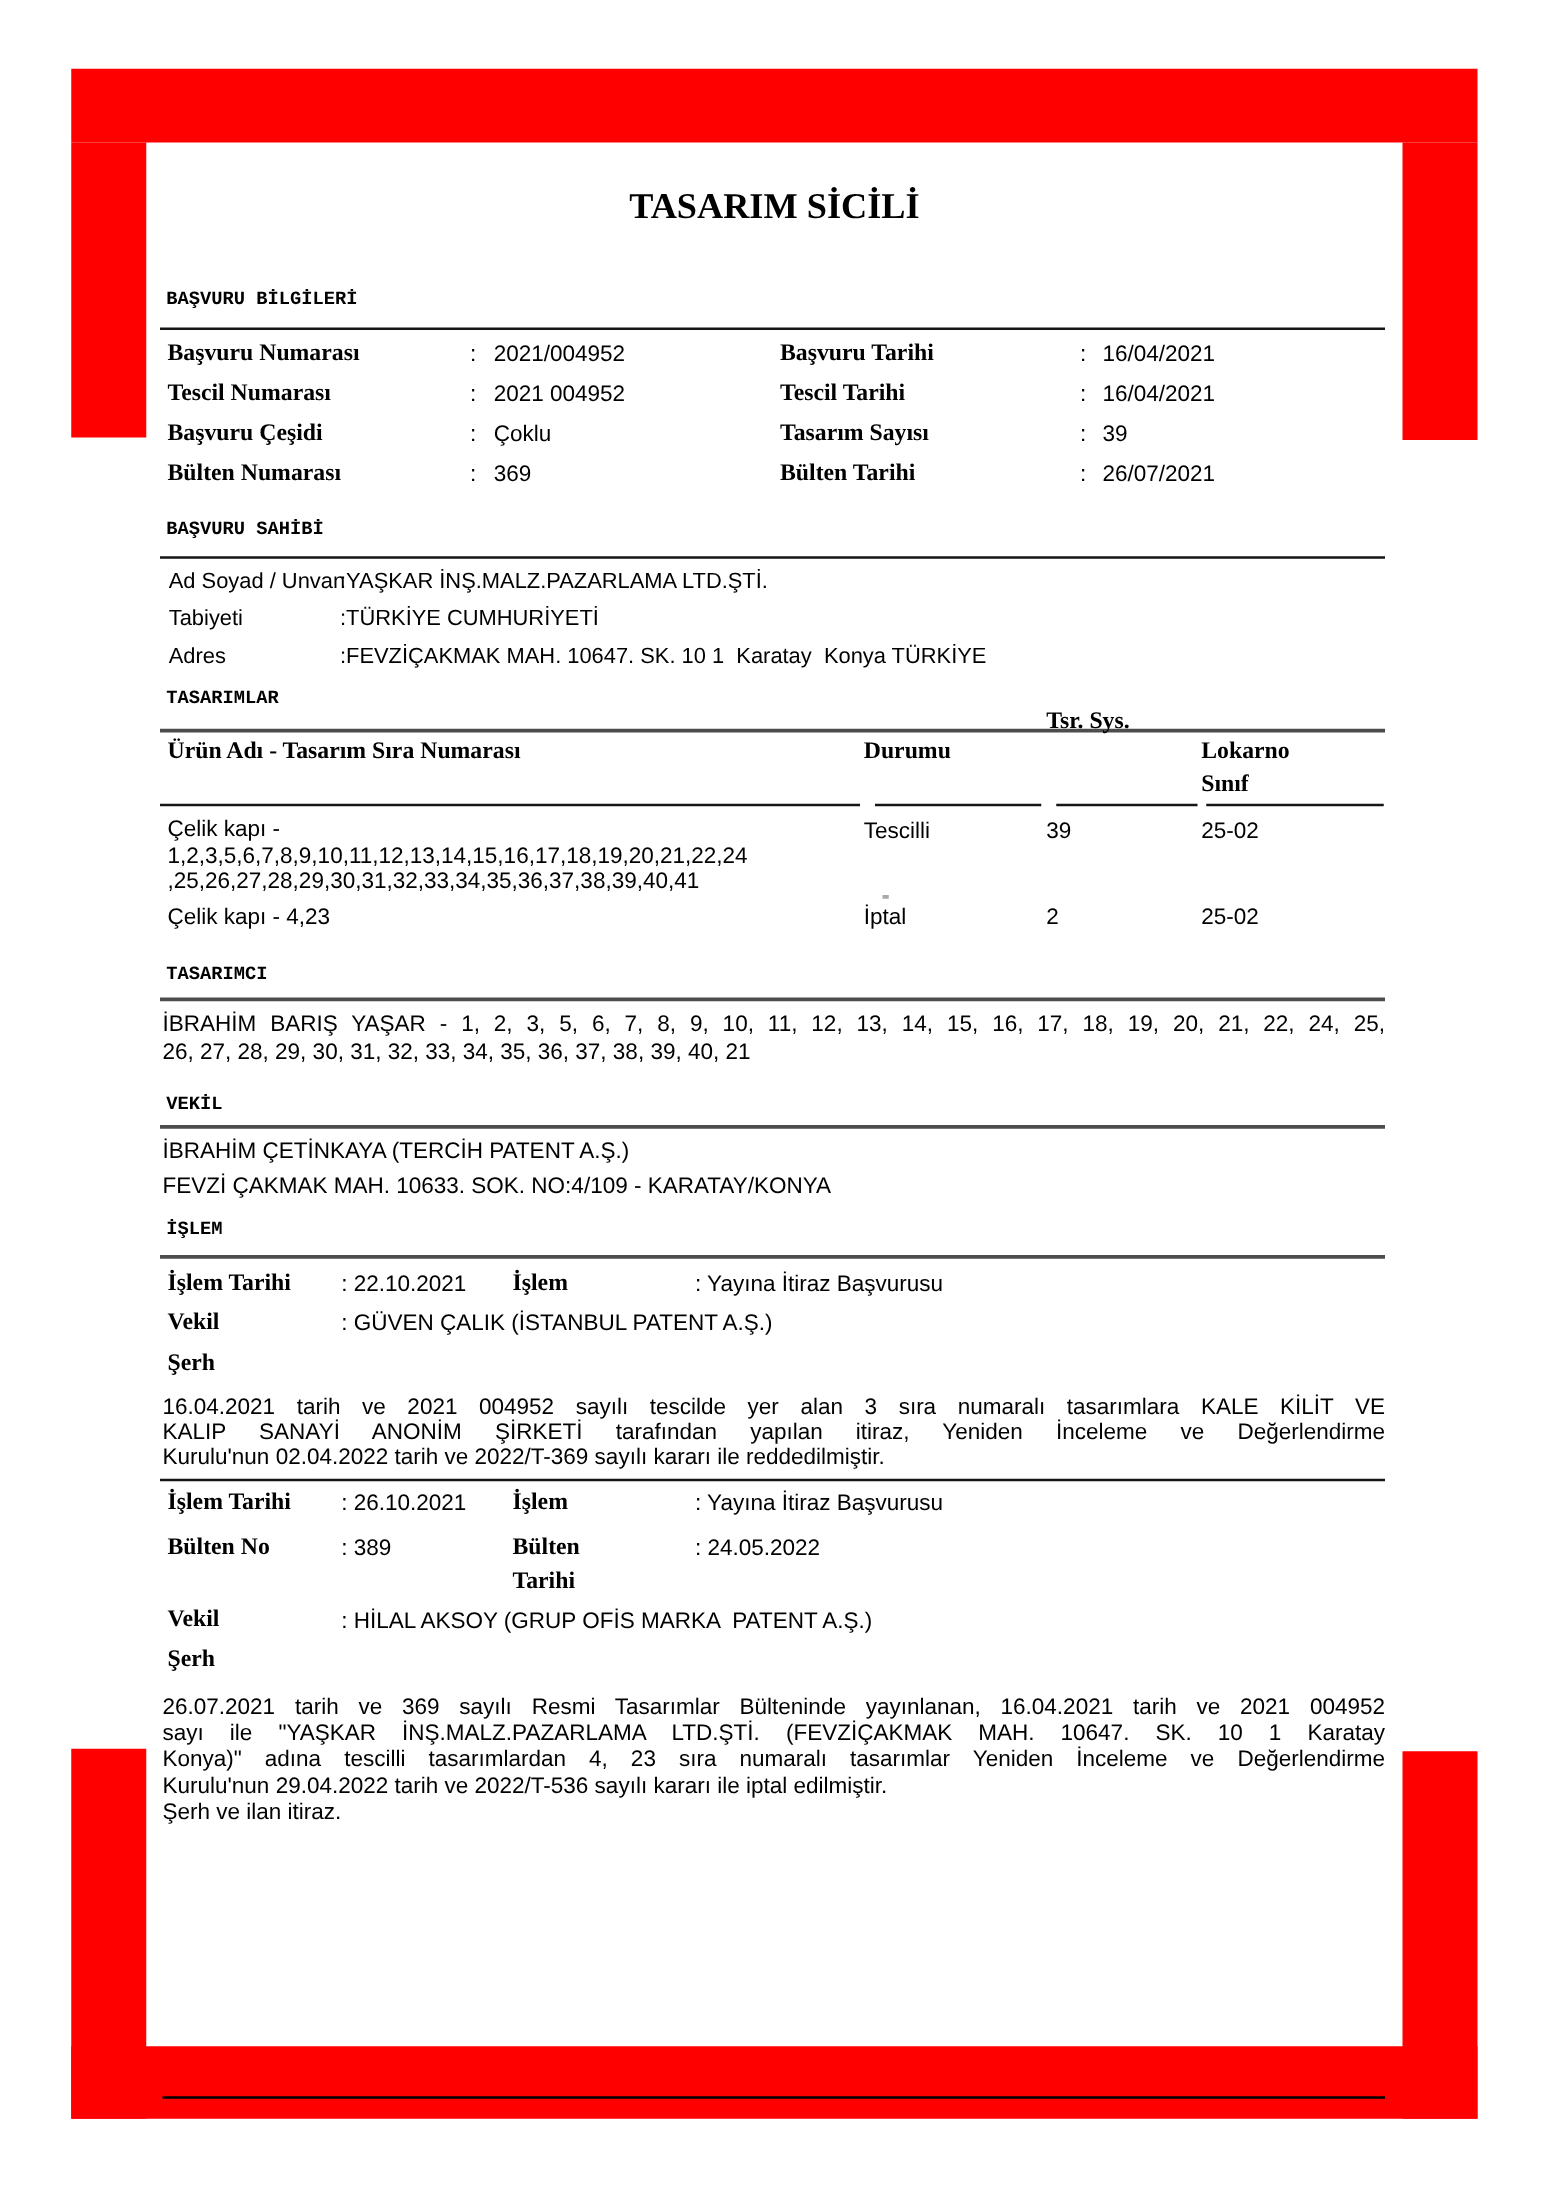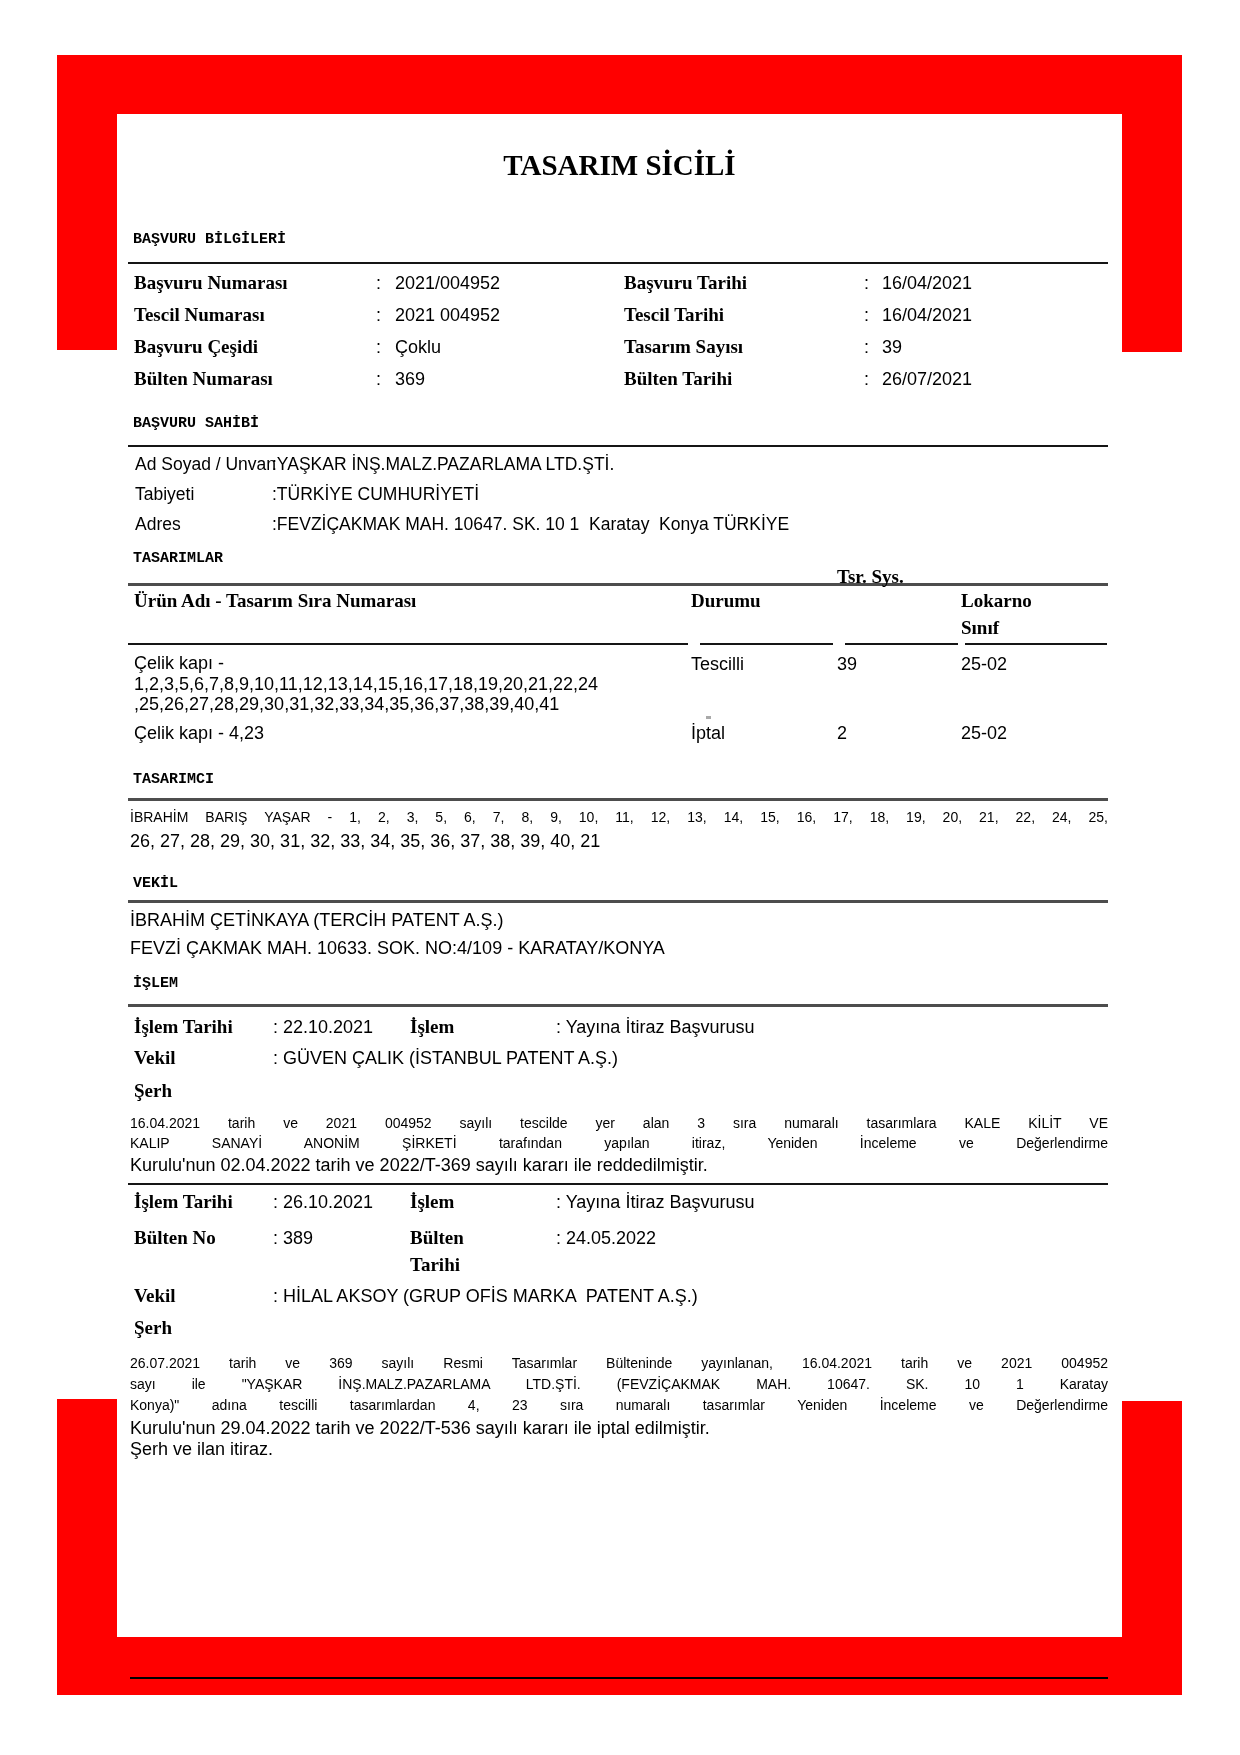--- a/index.html
+++ b/index.html
@@ -8,21 +8,21 @@
   .abs{position:absolute;}
   .red{background:#ff0000;}
   .hline{background:#151515;height:2px;}
   .thick{background:#4d4d4d;height:3px;}
   .hdr{font-family:Liberation Mono, monospace;font-weight:bold;font-size:15px;line-height:1.05;white-space:pre;}
   .title{font-family:"Liberation Serif","DejaVu Serif",serif;font-weight:bold;font-size:29px;line-height:1.05;text-align:center;white-space:pre;}
   .lblS{font-family:"Liberation Serif","DejaVu Serif",serif;font-weight:bold;font-size:19px;line-height:1.05;white-space:pre;}
   .sans{font-size:18px;line-height:1.1;white-space:pre;}
   .sans17{font-size:17.5px;line-height:1.1;white-space:pre;}
   .cell{}
-  .jline{font-size:14px;line-height:1.1;white-space:normal;text-align:justify;text-align-last:justify;}
+  .jline{font-size:18px;line-height:1.1;white-space:normal;text-align:justify;text-align-last:justify;}
   .mark{background:#a9a9a9;}
 </style>
 </head>
 <body>
 
 <div id="page">
 
   <div class="abs red" style="left:57px;top:55px;width:1125px;height:59px;"></div>
   <div class="abs red" style="left:57px;top:114px;width:60px;height:236px;"></div>
   <div class="abs red" style="left:1122px;top:114px;width:60px;height:238px;"></div>

